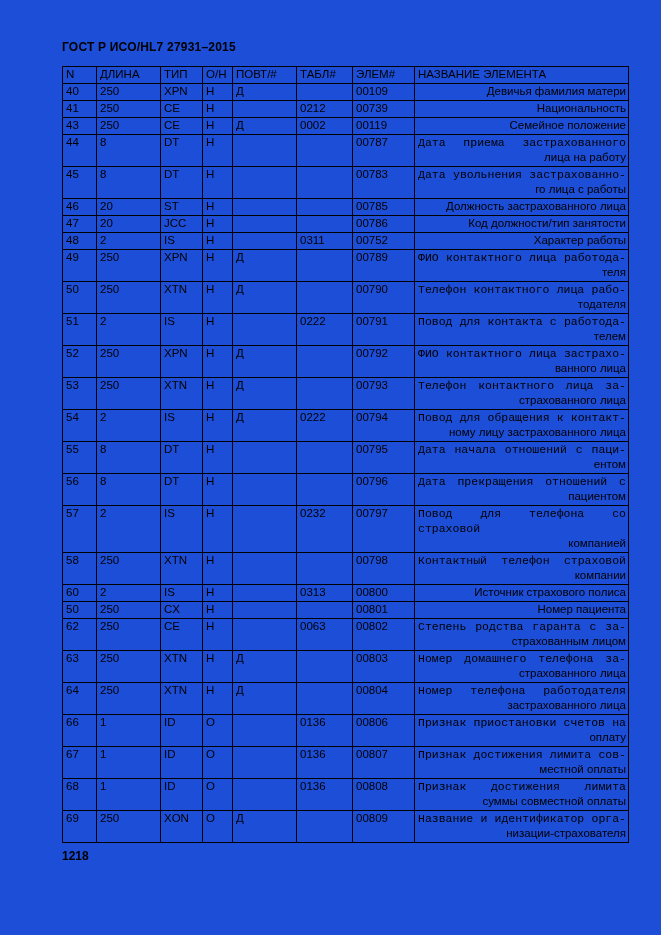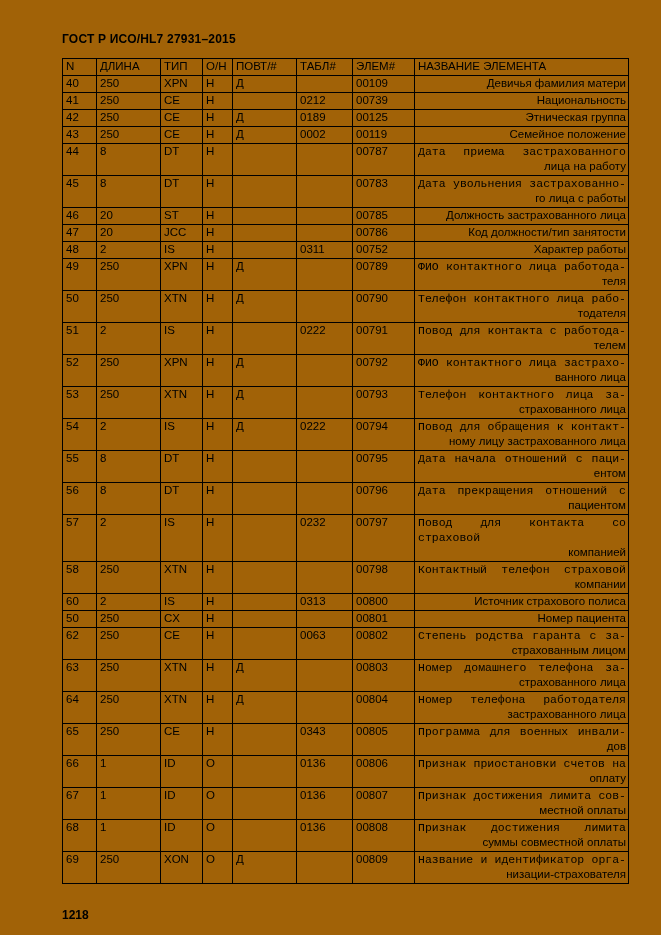--- a/index.html
+++ b/index.html
@@ -6,23 +6,23 @@
     margin: 0;
     padding: 0;
     background: #ffffff;
     font-family: "Liberation Sans", "DejaVu Sans", sans-serif;
     color: #000000;
   }
   .page {
     position: relative;
     width: 661px;
     height: 935px;
-    background: #a16207;
+    background: #1d4ed8;
     box-sizing: border-box;
-    padding: 32px 33px 0 62px;
+    padding: 40px 33px 0 62px;
     overflow: hidden;
   }
   .doc-header {
     font-weight: bold;
     font-size: 12px;
     line-height: 14px;
     margin-bottom: 12px;
     letter-spacing: 0.2px;
   }
   table.spec-table {
@@ -47,21 +47,21 @@
   }
   td .nline { min-height: 15px; text-align: right; }
   td .nline.just {
     text-align: justify;
     text-align-last: justify;
     font-family: Liberation Mono, monospace;
   }
   .page-number {
     font-weight: bold;
     font-size: 12px;
-    margin-top: 24px;
+    margin-top: 6px;
   }
 </style>
 </head>
 <body>
 
 <div class="page">
 
   <div class="doc-header">ГОСТ Р ИСО/HL7 27931–2015</div>
 
   <table class="spec-table">
@@ -106,32 +106,20 @@
           <td>CE</td>
           <td>Н</td>
           <td>&nbsp;</td>
           <td>0212</td>
           <td>00739</td>
           <td>
             <div class="nline">Национальность</div>
           </td>
         </tr>
         <tr>
-          <td>42</td>
-          <td>250</td>
-          <td>CE</td>
-          <td>Н</td>
-          <td>Д</td>
-          <td>0189</td>
-          <td>00125</td>
-          <td>
-            <div class="nline">Этническая группа</div>
-          </td>
-        </tr>
-        <tr>
           <td>43</td>
           <td>250</td>
           <td>CE</td>
           <td>Н</td>
           <td>Д</td>
           <td>0002</td>
           <td>00119</td>
           <td>
             <div class="nline">Семейное положение</div>
           </td>
@@ -304,21 +292,21 @@
         </tr>
         <tr>
           <td>57</td>
           <td>2</td>
           <td>IS</td>
           <td>Н</td>
           <td>&nbsp;</td>
           <td>0232</td>
           <td>00797</td>
           <td>
-            <div class="nline just">Повод для контакта со страховой</div>
+            <div class="nline just">Повод для телефона со страховой</div>
             <div class="nline">компанией</div>
           </td>
         </tr>
         <tr>
           <td>58</td>
           <td>250</td>
           <td>XTN</td>
           <td>Н</td>
           <td>&nbsp;</td>
           <td>&nbsp;</td>
@@ -382,33 +370,20 @@
           <td>64</td>
           <td>250</td>
           <td>XTN</td>
           <td>Н</td>
           <td>Д</td>
           <td>&nbsp;</td>
           <td>00804</td>
           <td>
             <div class="nline just">Номер телефона работодателя</div>
             <div class="nline">застрахованного лица</div>
-          </td>
-        </tr>
-        <tr>
-          <td>65</td>
-          <td>250</td>
-          <td>CE</td>
-          <td>Н</td>
-          <td>&nbsp;</td>
-          <td>0343</td>
-          <td>00805</td>
-          <td>
-            <div class="nline just">Программа для военных инвали-</div>
-            <div class="nline">дов</div>
           </td>
         </tr>
         <tr>
           <td>66</td>
           <td>1</td>
           <td>ID</td>
           <td>О</td>
           <td>&nbsp;</td>
           <td>0136</td>
           <td>00806</td>

